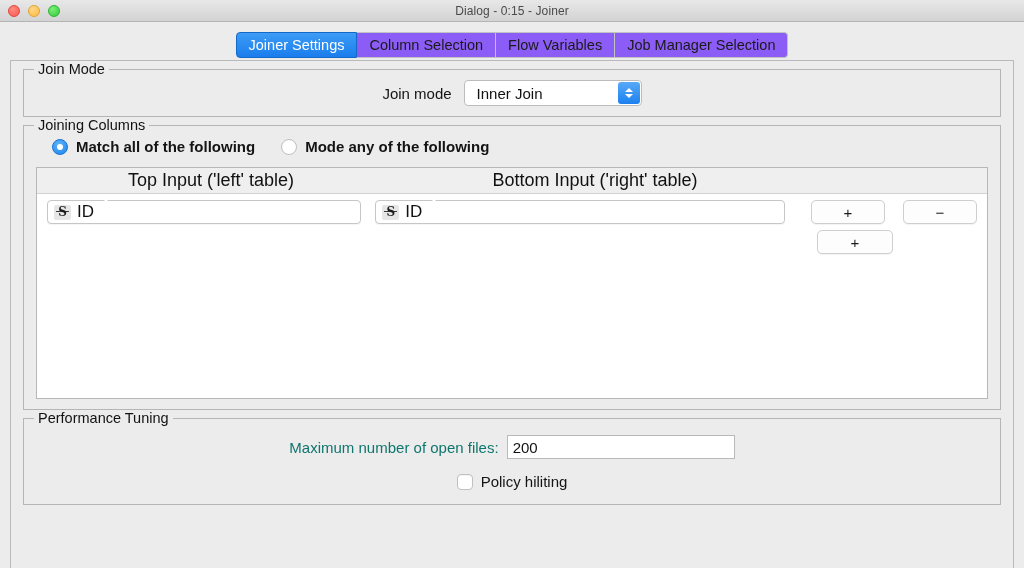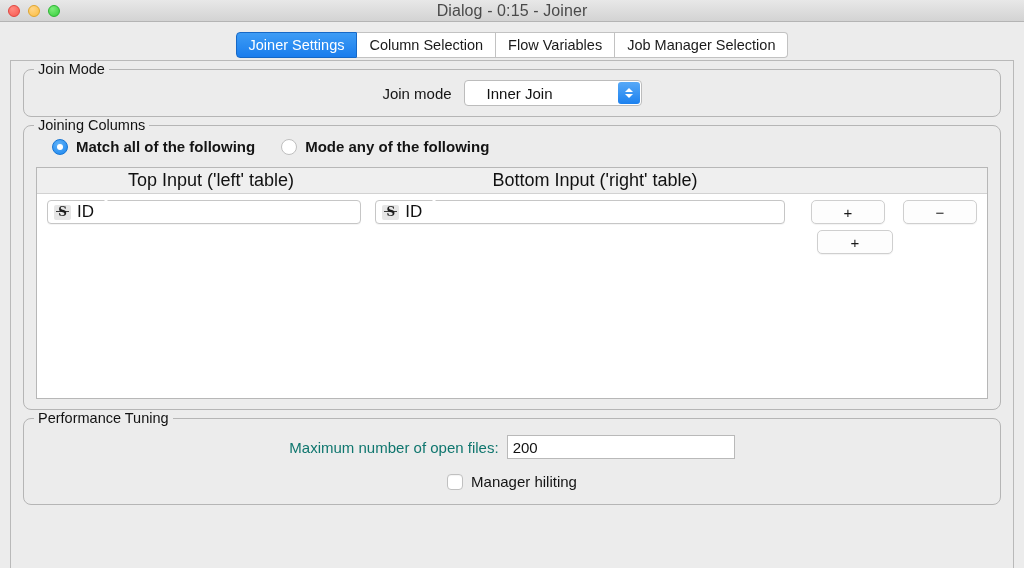--- a/index.html
+++ b/index.html
@@ -34,21 +34,21 @@
   }
   .tl {
     width: 12px; height: 12px; border-radius: 50%;
     display: block;
   }
   .tl-close  { background: radial-gradient(circle at 35% 30%, #ff8a80, #f9584f); border: 1px solid #e0453e; }
   .tl-min    { background: radial-gradient(circle at 35% 30%, #ffd588, #fcbd3f); border: 1px solid #dfa52e; }
   .tl-max    { background: radial-gradient(circle at 35% 30%, #7ded7a, #35cd3b); border: 1px solid #2ab531; }
   #window-title {
     width: 100%; text-align: center;
-    font-size: 16px; color: #4a4a4a;
+    font-size: 12px; color: #4a4a4a;
     letter-spacing: .1px;
     user-select: none;
   }
 
   
   #dialog-body {
     flex: 1 1 auto;
     background: #ececec;
     padding: 0;
     position: relative;
@@ -63,21 +63,21 @@
     height: 36px;
     padding-top: 8px;
     background: #ececec;
   }
   .tab {
     height: 26px;
     line-height: 24px;
     padding: 0 12px;
     font-size: 14.5px;
     color: #1a1a1a;
-    background: #ffffff;
+    background: #8b5cf6;
     border: 1px solid #c2c2c2;
     border-left-width: 0;
     white-space: nowrap;
     cursor: default;
     user-select: none;
     display: flex; align-items: center;
   }
   .tab:first-child {
     border-left-width: 1px;
     border-top-left-radius: 4px;
@@ -101,21 +101,21 @@
     border: 1px solid #b9b9b9;
     border-bottom: none;
     padding: 8px 12px 0 12px;
     overflow: hidden;
   }
 
   
   .groupbox {
     position: relative;
     border: 1px solid #b5b5b5;
-    border-radius: 8px;
+    border-radius: 0;
     margin-bottom: 8px;
     background: #ececec;
   }
   .groupbox > .gb-title {
     position: absolute;
     top: -9px; left: 10px;
     background: #ececec;
     padding: 0 4px;
     font-size: 14.5px;
     color: #121212;
@@ -133,21 +133,21 @@
   }
 
   
   .combo {
     position: relative;
     display: inline-flex; align-items: center;
     height: 26px;
     background: #ffffff;
     border: 1px solid #bcbcbc;
     border-radius: 4px;
-    padding: 0 28px 0 22px;
+    padding: 0 28px 0 12px;
     font-size: 15px;
     color: #111;
     min-width: 160px;
     cursor: default;
     user-select: none;
   }
   .combo .combo-btn {
     position: absolute; right: 1px; top: 1px;
     width: 22px; height: 22px;
     border-radius: 3px;
@@ -417,20 +417,20 @@
 
       <div class="groupbox">
         <span class="gb-title">Performance Tuning</span>
         <div class="gb-inner" style="padding-top:14px;padding-bottom:14px;">
           <div class="pt-row">
             <span class="pt-label">Maximum number of open files:</span>
             <input class="text-input" type="text" value="200" style="">
           </div>
           <div class="pt-row2">
             <span class="checkbox"></span>
-            <span class="cb-label">Manager hiliting</span>
+            <span class="cb-label">Policy hiliting</span>
           </div>
         </div>
       </div>
 
     </div>
   </div>
 </div>
 
 </body></html>

